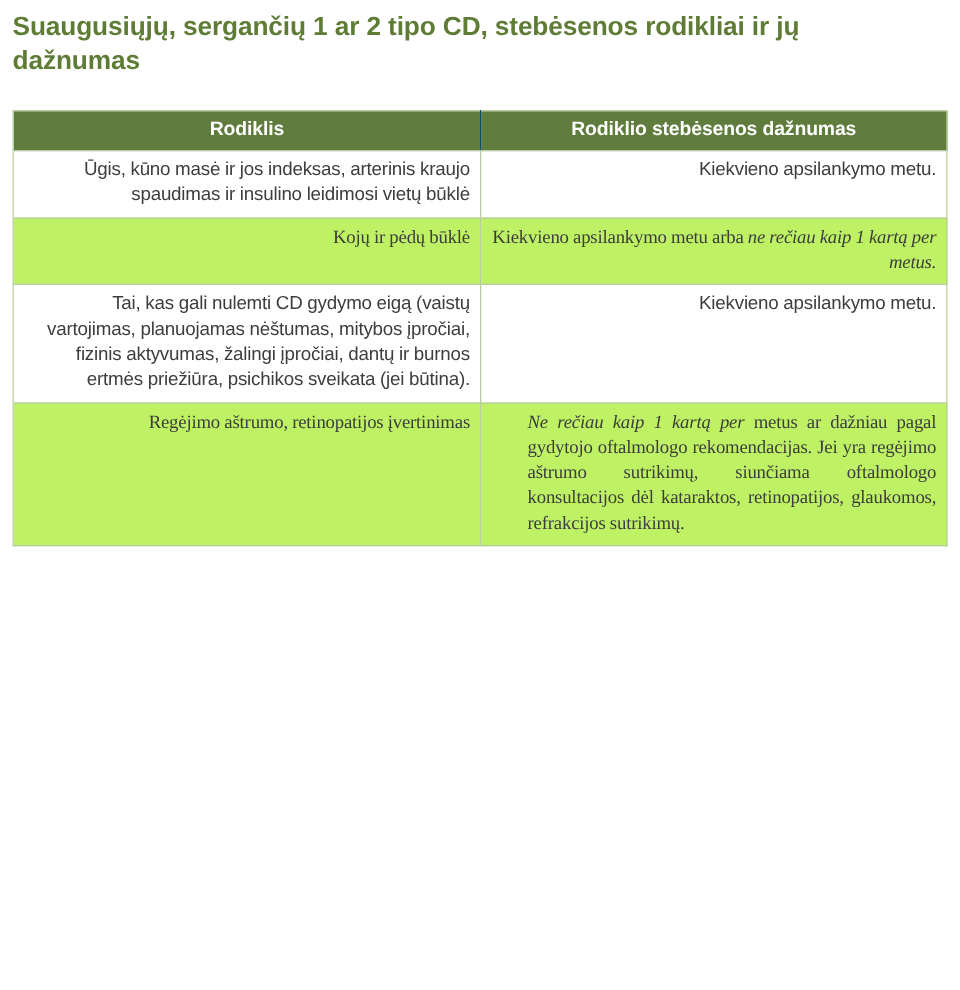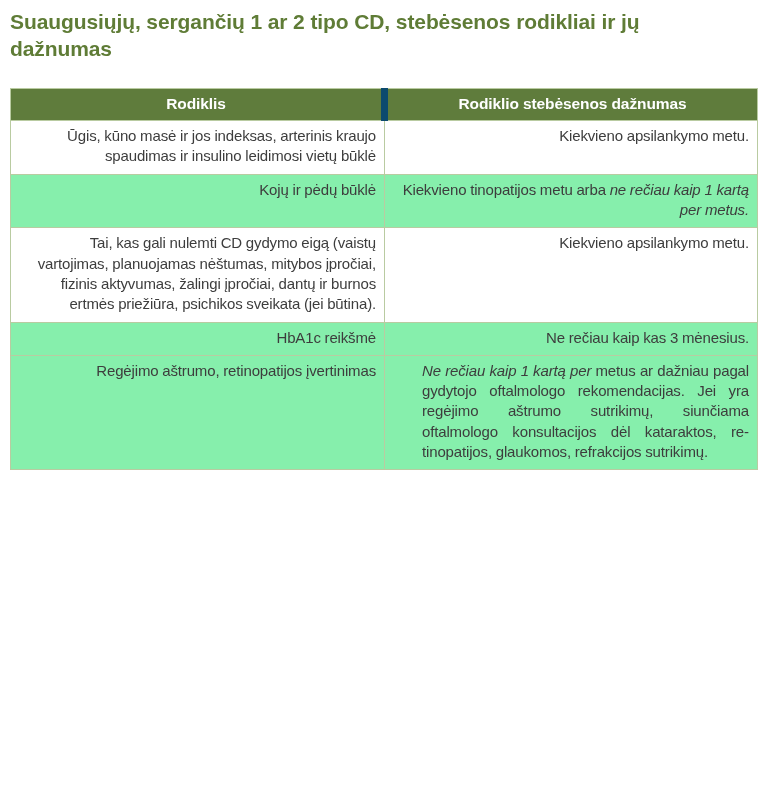--- a/index.html
+++ b/index.html
@@ -47,21 +47,21 @@
   table.monitoring-table col.c1 { width: 374px; }
   table.monitoring-table col.c2 { width: 373px; }
 
   thead th {
     background: #5f7c3c;
     color: #ffffff;
     font-size: 15.5px;
     font-weight: bold;
     text-align: center;
     padding: 6px 6px 7px 6px;
-    border-right: 7px solid #0c4a6e;
+    border-right: 1px solid #0c4a6e;
     border-bottom: 1px solid #b9cba1;
     letter-spacing: -0.1px;
   }
   thead th:last-child { border-right: none; }
 
   tbody td {
     vertical-align: top;
     font-size: 15px;
     line-height: 1.355;
     padding: 5px 8px 7px 7px;
@@ -69,21 +69,21 @@
     border-bottom: 1px solid #b9cba1;
     color: #3d3d3d;
     letter-spacing: -0.15px;
     word-spacing: -0.2px;
     text-align: right;
   }
   tbody td:last-child { border-right: none; }
   tbody tr:last-child td { border-bottom: none; padding-left: 37px; }
 
   tbody tr.row-white td { background: #ffffff; }
-  tbody tr.row-tint td  { background: #86efac; }
+  tbody tr.row-tint td  { background: #bef264; font-family: Liberation Serif, serif; }
 
   td.justify { text-align: justify; }
 
   em { font-style: italic; }
 </style>
 </head>
 <body>
 
 <div class="page">
 
@@ -101,29 +101,25 @@
           <th>Rodiklio stebėsenos dažnumas</th>
         </tr>
       </thead>
       <tbody id="tbody">
           <tr class="row-white">
             <td>Ūgis, kūno masė ir jos indeksas, arterinis kraujo spaudimas ir insulino leidimosi vietų būklė</td>
             <td><span>Kiekvieno apsilankymo metu.</span></td>
           </tr>
           <tr class="row-tint">
             <td>Kojų ir pėdų būklė</td>
-            <td><span>Kiekvieno tinopatijos metu arba </span><em>ne rečiau kaip 1 kartą per metus.</em></td>
+            <td><span>Kiekvieno apsilankymo metu arba </span><em>ne rečiau kaip 1 kartą per metus.</em></td>
           </tr>
           <tr class="row-white">
             <td>Tai, kas gali nulemti CD gydymo eigą (vaistų vartojimas, planuojamas nėštumas, mitybos įpročiai, fizinis aktyvumas, žalingi įpročiai, dantų ir burnos ertmės priežiūra, psichikos sveikata (jei būtina).</td>
             <td><span>Kiekvieno apsilankymo metu.</span></td>
-          </tr>
-          <tr class="row-tint">
-            <td>HbA1c reikšmė</td>
-            <td><span>Ne rečiau kaip kas 3 mėnesius.</span></td>
           </tr>
           <tr class="row-tint">
             <td>Regėjimo aštrumo, retinopatijos įvertinimas</td>
             <td class="justify"><em>Ne rečiau kaip 1 kartą per</em><span> metus ar dažniau pagal gydytojo oftalmologo rekomendacijas. Jei yra regėjimo aštrumo sutrikimų, siunčiama oftalmologo konsultacijos dėl kataraktos, re­tinopatijos, glaukomos, refrakcijos sutrikimų.</span></td>
           </tr>
         </tbody>
     </table>
   </div>
 
 </div>

